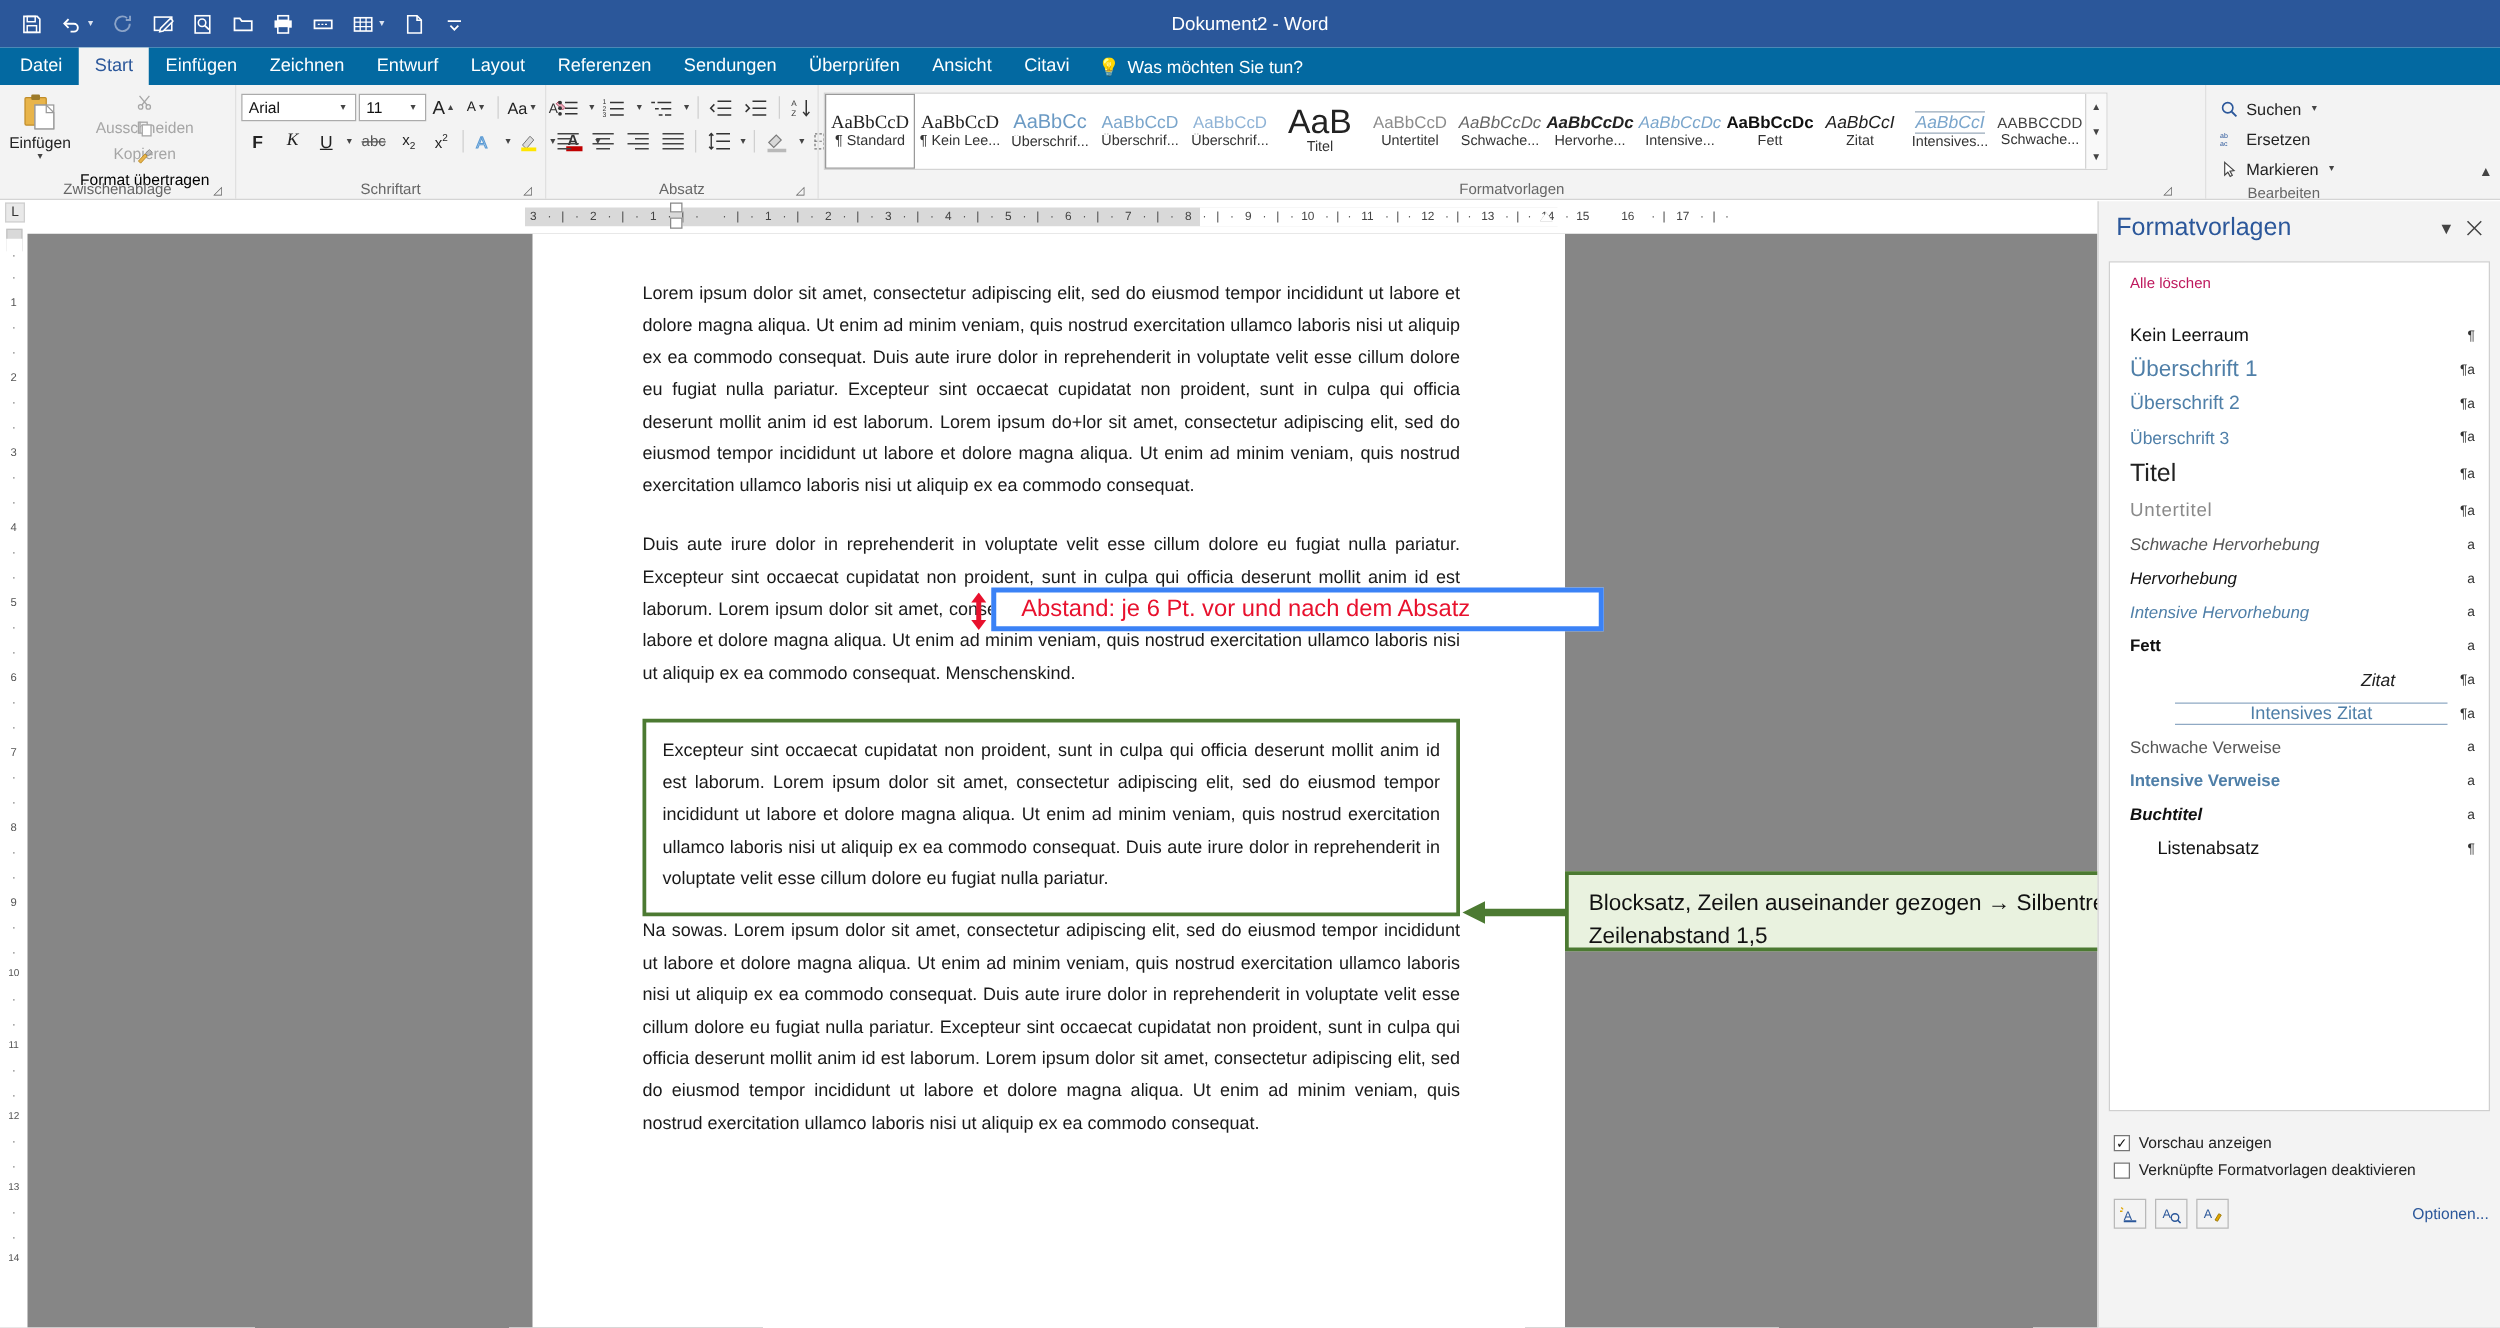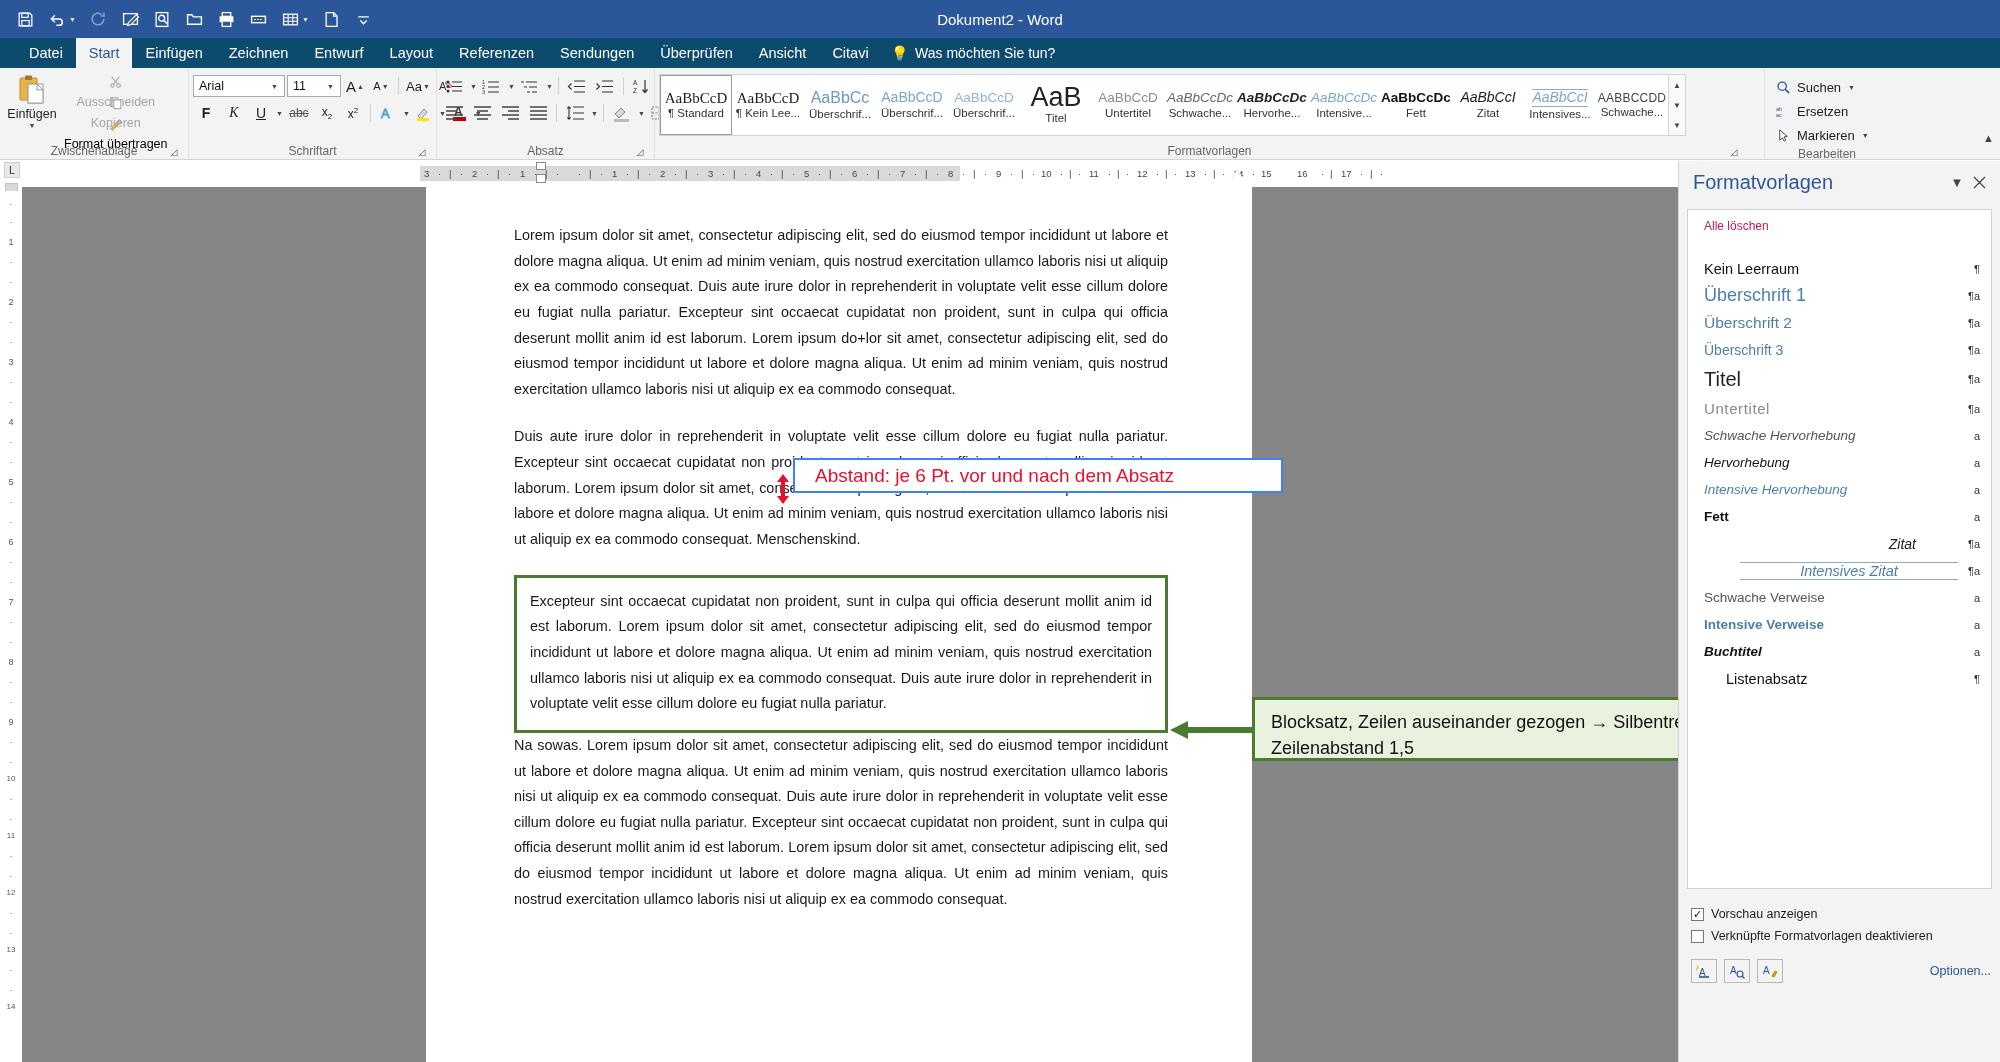--- a/index.html
+++ b/index.html
@@ -34,21 +34,21 @@
   .acct { font-size: 14px; color: #fff; padding-right: 20px; }
   .ribbon-display-btn, .win-btn {
     width: 46px; height: 38px; display: flex; align-items: center; justify-content: center;
     color: #fff;
   }
   .win-btn { width: 47px; font-size: 17px; }
 
   
   .tabstrip {
     position: absolute; top: 38px; left: 0; width: 2000px; height: 30px;
-    background: #0c4a6e; display: flex; align-items: flex-end; padding-left: 16px;
+    background: #0369a1; display: flex; align-items: flex-end; padding-left: 3px;
   }
   .tab {
     height: 30px; padding: 0 13px; font-size: 14.5px; color: #fff;
     display: flex; align-items: center;
   }
   .tab.active { background: #f3f3f3; color: #2b579a; }
   .tellme {
     display: flex; align-items: center; gap: 6px; height: 30px;
     padding: 0 10px; font-size: 14px; color: #fff; font-style: normal;
   }
@@ -175,22 +175,22 @@
     font-size: 14.4px; color: #1a1a1a; text-align: justify; line-height: 1.78;
     font-family: "Liberation Sans", sans-serif;
   }
   .boxed-para {
     border: 3px solid #4c7a32; padding: 11px 13px 13px 13px; background: #fff;
   }
   .boxed-para p { margin: 0; }
 
   
   .anno-red {
-    position: absolute; left: 793px; top: 458px; width: 490px; height: 35px;
-    background: #fff; border: 2px solid #3b82f6;
+    position: absolute; left: 793px; top: 470px; width: 490px; height: 35px;
+    background: #fff; border: 4px solid #3b82f6;
     display: flex; align-items: center; padding-left: 20px;
     color: #e8112d; font-size: 19px;
   }
   .anno-red-arrow {
     position: absolute; left: 774px; top: 474px; width: 18px; height: 30px;
     color: #e8112d;
   }
   .anno-green {
     position: absolute; left: 1252px; top: 697px; width: 642px; height: 64px;
     background: #e9f2df; border: 3px solid #4c7a32;
@@ -225,21 +225,21 @@
   .st-ueb1      { font-size: 18px; color: #4f7fa8; }
   .st-ueb2      { font-size: 15.5px; color: #4f7fa8; }
   .st-ueb3      { font-size: 14px; color: #4f7fa8; }
   .st-titel     { font-size: 20px; color: #222; }
   .st-untertitel{ font-size: 15px; color: #8a8a8a; letter-spacing: .6px; }
   .st-schwacheh { font-size: 13.5px; color: #555; font-style: italic; }
   .st-hervor    { font-size: 13.5px; color: #111; font-style: italic; }
   .st-intensiveh{ font-size: 13.5px; color: #4f7fa8; font-style: italic; }
   .st-fett      { font-size: 13.5px; color: #111; font-weight: bold; }
   .st-zitat     { font-size: 14px; color: #222; font-style: italic; text-align: right; padding-right: 42px; }
-  .st-intzitat  { font-size: 14.5px; color: #4f7fa8; font-style: italic; text-align: center;
+  .st-intzitat  { font-size: 14.5px; color: #4f7fa8; text-align: center;
                   border-top: 1px solid #8fa9c4; border-bottom: 1px solid #8fa9c4; margin-left: 36px; }
   .st-schwacheb { font-size: 13.5px; color: #555; }
   .st-intensiveb{ font-size: 13.5px; color: #4f7fa8; font-weight: bold; }
   .st-buchtitel { font-size: 13.5px; color: #111; font-weight: bold; font-style: italic; }
   .st-listen    { font-size: 14.5px; color: #111; padding-left: 22px; }
   .pane-footer { position: absolute; left: 12px; top: 742px; width: 300px; }
   .cbrow { display: flex; align-items: center; gap: 7px; height: 22px; font-size: 12.5px; color: #222; }
   .cbox {
     width: 13px; height: 13px; border: 1px solid #767676; background: #fff;
     display: flex; align-items: center; justify-content: center; font-size: 11px; color: #111;

